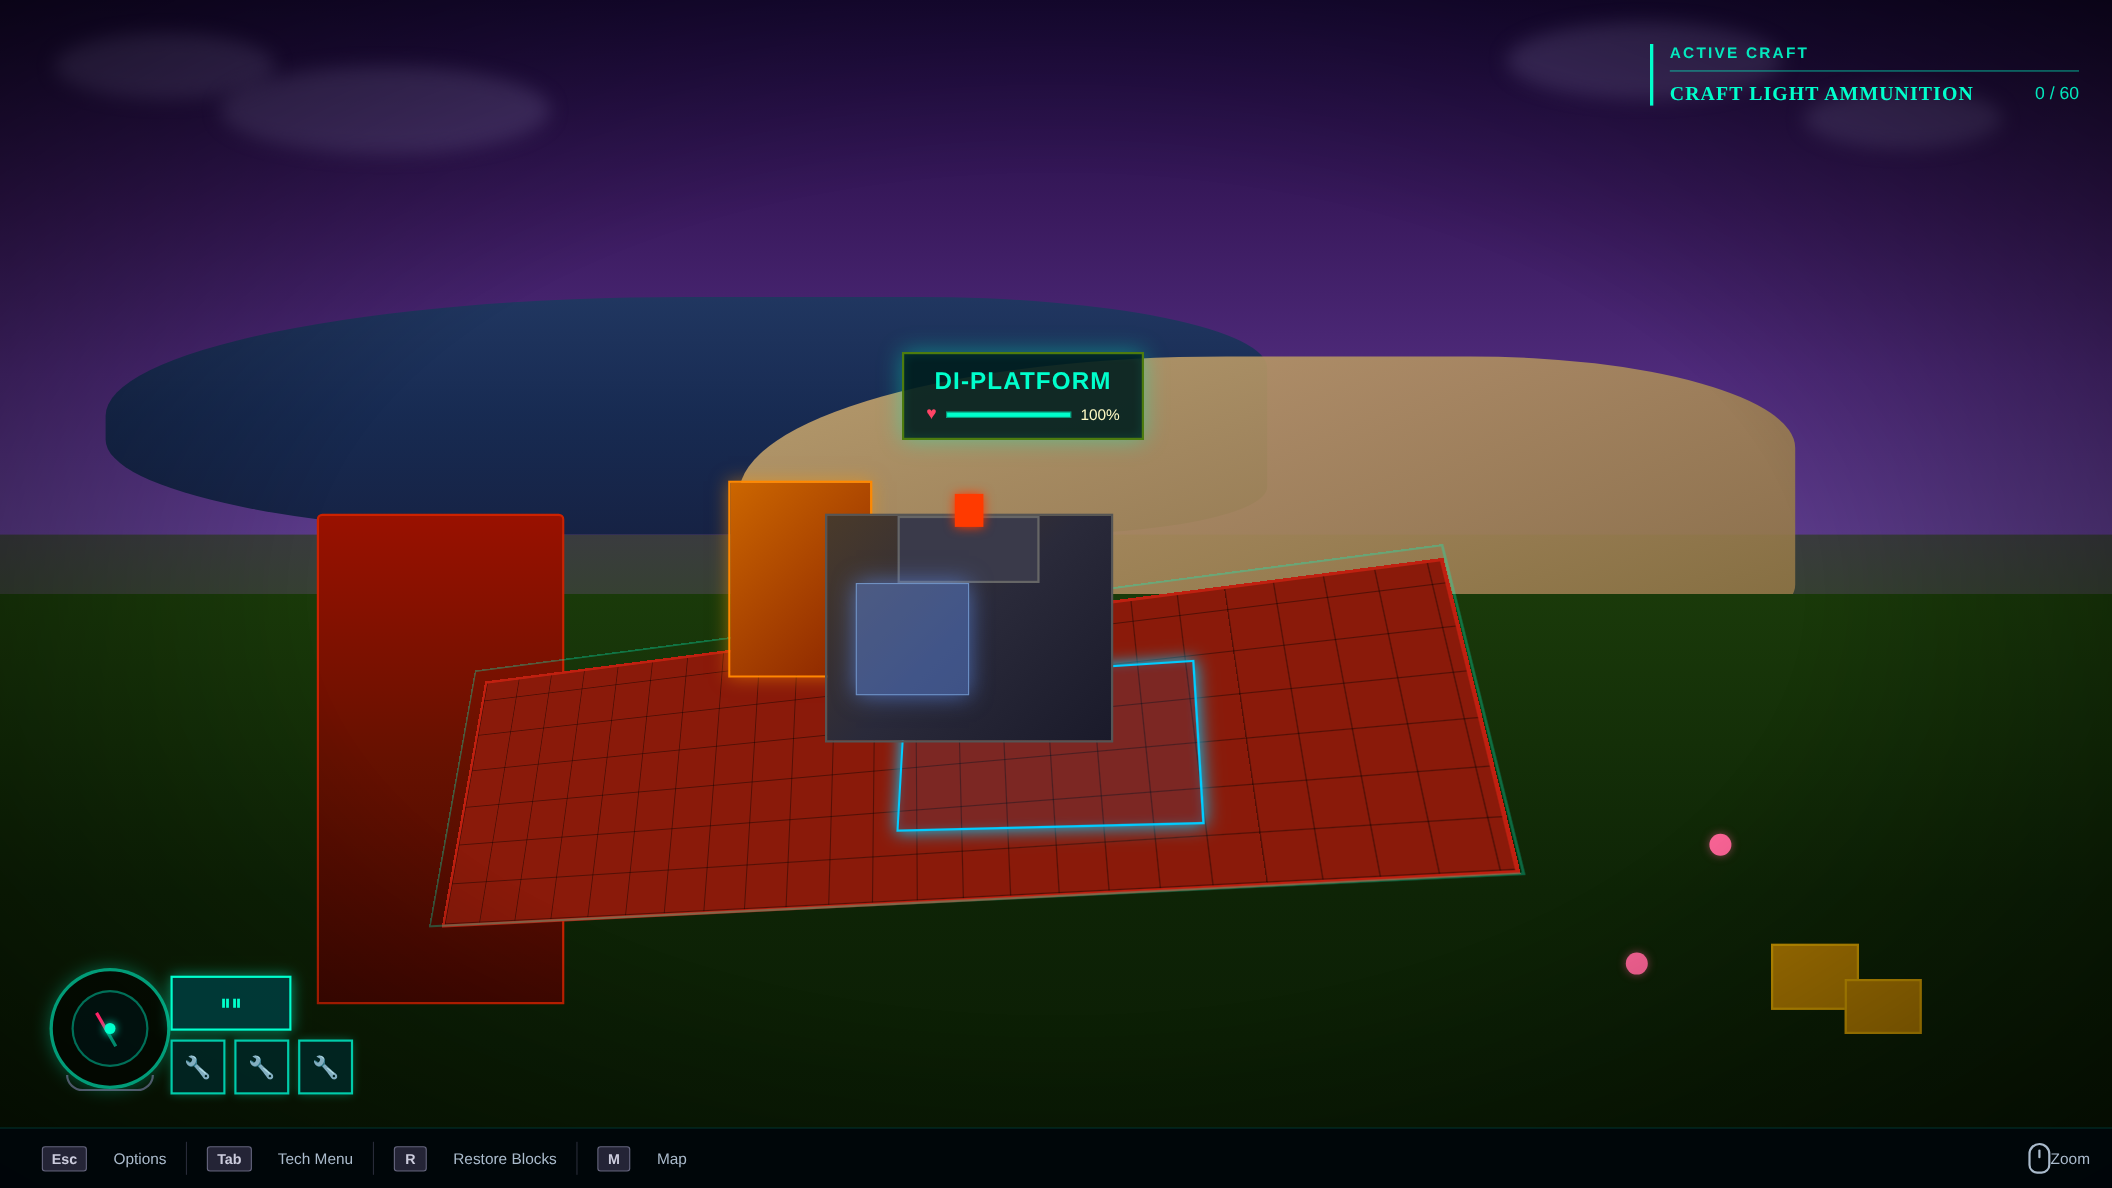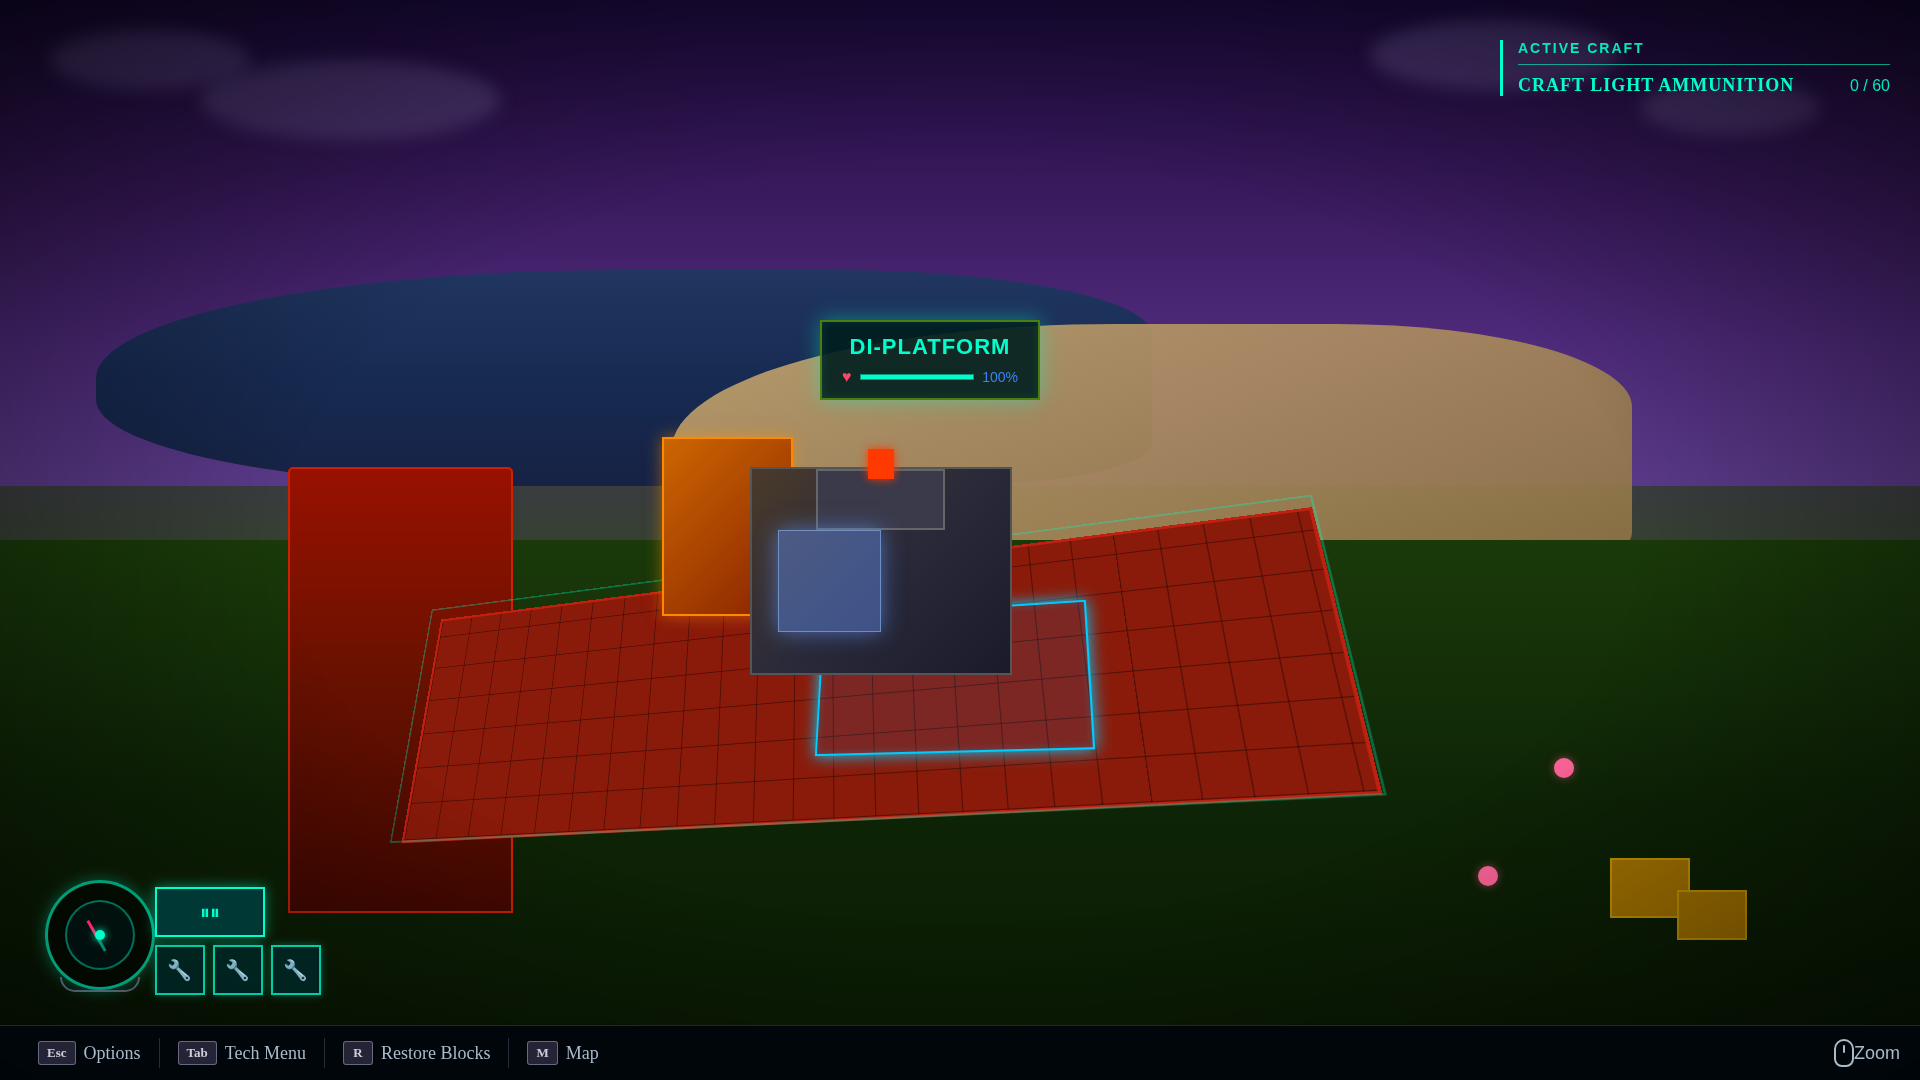--- a/index.html
+++ b/index.html
@@ -256,21 +256,21 @@
       border: 1px solid rgba(0, 255, 200, 0.4);
     }
 
     .health-bar-fill {
       height: 100%;
       background: #00ffcc;
       width: 100%;
     }
 
     .health-text {
-      color: #3b82f6;
+      color: #fef9c3;
       font-size: 14px;
     }
 
     
     #active-task {
       position: absolute;
       top: 40px;
       right: 30px;
       width: 390px;
       border-left: 3px solid #00ffcc;
@@ -429,42 +429,41 @@
       border-top: 1px solid rgba(0, 255, 200, 0.2);
       display: flex;
       align-items: center;
       padding: 0 20px;
       gap: 0;
     }
 
     .hud-btn {
       display: flex;
       align-items: center;
-      gap: 8px;
+      gap: 24px;
       padding: 0 18px;
       height: 100%;
       cursor: pointer;
-      font-family: Liberation Serif, serif;
     }
 
     .key-badge {
       background: rgba(40, 40, 60, 0.9);
       border: 1px solid rgba(150, 150, 180, 0.6);
       color: #ccccdd;
       font-size: 13px;
       font-weight: bold;
       padding: 3px 8px;
       border-radius: 3px;
       min-width: 30px;
       text-align: center;
     }
 
     .hud-label {
       color: #aabbcc;
-      font-size: 18px;
+      font-size: 14px;
     }
 
     .hud-separator {
       width: 1px;
       height: 30px;
       background: rgba(100, 100, 130, 0.4);
     }
 
     .hud-right {
       margin-left: auto;

